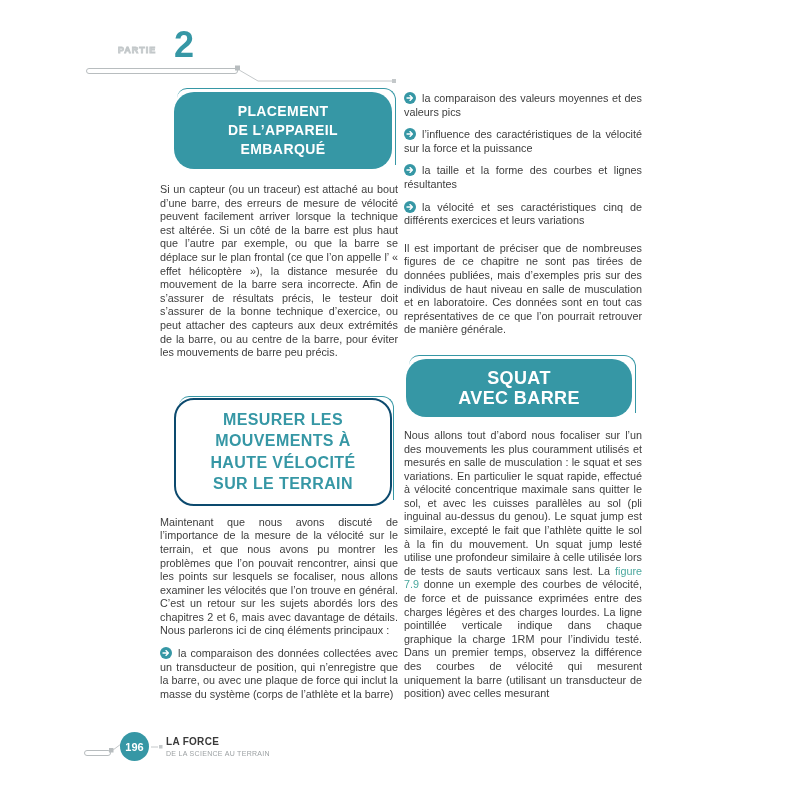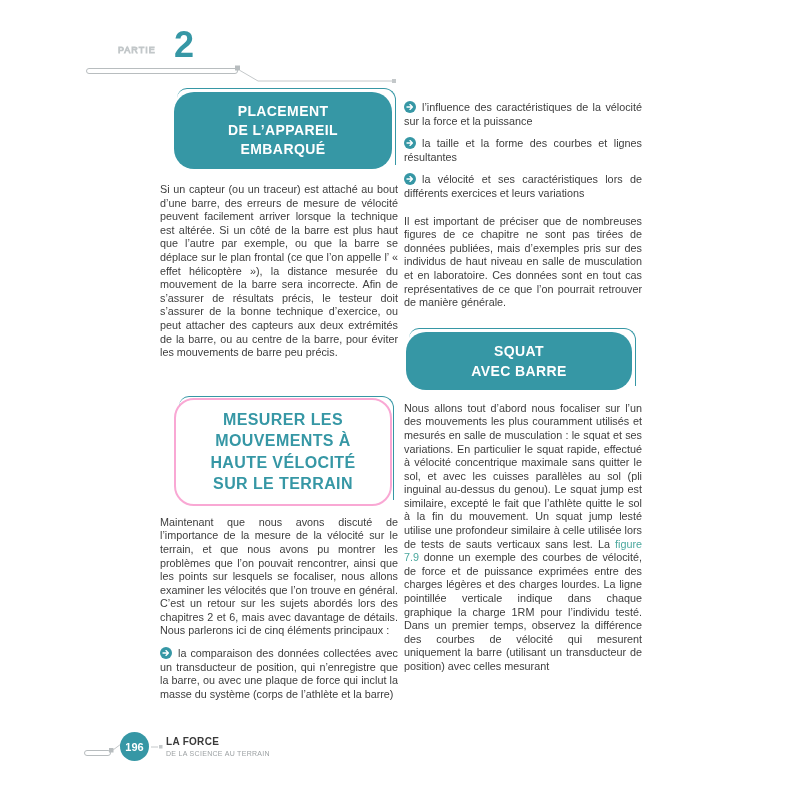--- a/index.html
+++ b/index.html
@@ -3,21 +3,21 @@
 <meta charset="utf-8">
 <style>
   html,body { margin:0; padding:0; background:#ffffff; }
   .page {
     position:relative; width:800px; height:800px; background:#ffffff;
     font-family:"Liberation Sans", sans-serif; overflow:hidden;
     color:#3d3d3d;
   }
 
   
-  .outline-text { color:#d7dbdc; letter-spacing:1px; font-weight:400;
+  .outline-text { color:#d7dbdc; letter-spacing:1px; font-weight:700;
     -webkit-text-stroke:0.9px #c2c7c9; }
   .part-label { position:absolute; left:118px; top:45px; font-size:9px; }
   .part-number { position:absolute; left:174px; top:24px; font-size:36px;
     font-weight:800; color:#3697a5; }
   .chapter-title { position:absolute; left:226px; top:46px; font-size:13.5px; }
   .header-line { position:absolute; left:86px; top:60px; }
 
   
   .col { position:absolute; width:238px; text-align:justify; }
   .col-left  { left:160px; top:90px; }
@@ -29,28 +29,28 @@
     position:relative; border-radius:20px; text-align:center;
     font-weight:800; letter-spacing:0.4px; white-space:pre-line;
   }
   .hbox::before {
     content:""; position:absolute; top:-4px; right:-4px; bottom:4px; left:3px;
     border-top:1.6px solid #3697a5; border-right:1.6px solid #3697a5;
     border-top-right-radius:12px; border-top-left-radius:10px;
     pointer-events:none;
   }
   .hbox.filled { background:#3697a5; color:#ffffff; }
-  .hbox.outlined { background:#ffffff; border:2px solid #f9a8d4; color:#3697a5; }
+  .hbox.outlined { background:#ffffff; border:2px solid #0c4a6e; color:#3697a5; }
 
   .box-placement { margin:2px 6px 0 14px; padding:10px 6px;
     font-size:14px; line-height:19px; }
   .box-mesurer  { margin:38px 6px 0 14px; padding:9px 4px;
     font-size:16px; line-height:21.5px; }
   .box-squat    { margin:22px 10px 0 2px; padding:9px 6px;
-    font-size:14px; line-height:20px; }
+    font-size:18px; line-height:20px; }
 
   .mt14 { margin-top:14px !important; }
   .mt12 { margin-top:12px !important; }
   .mt10 { margin-top:10px !important; }
 
   .bullet { margin-top:9px !important; }
   .bullet-icon { display:inline-block; width:12px; height:12px;
     vertical-align:-2px; margin-right:6px; }
 
   .fig-link { color:#4ba89e; cursor:pointer; }
@@ -105,20 +105,28 @@
         <svg width="12" height="12" viewBox="0 0 16 16">
           <circle cx="8" cy="8" r="8" fill="#3697a5"></circle>
           <path d="M4 8 H11 M8 4.8 L11.2 8 L8 11.2" fill="none" stroke="#ffffff" stroke-width="1.8" stroke-linecap="round" stroke-linejoin="round"></path>
         </svg>
       </span><span>la comparaison des données collectées avec un transducteur de position, qui n’enregistre que la barre, ou avec une plaque de force qui inclut la masse du système (corps de l’athlète et la barre)</span>
     </p>
   </div>
 
   <div class="col col-right">
 
+    <p>
+      <span class="bullet-icon">
+        <svg width="12" height="12" viewBox="0 0 16 16">
+          <circle cx="8" cy="8" r="8" fill="#3697a5"></circle>
+          <path d="M4 8 H11 M8 4.8 L11.2 8 L8 11.2" fill="none" stroke="#ffffff" stroke-width="1.8" stroke-linecap="round" stroke-linejoin="round"></path>
+        </svg>
+      </span><span>la comparaison des valeurs moyennes et des valeurs pics</span>
+    </p>
 
     <p class="bullet">
       <span class="bullet-icon">
         <svg width="12" height="12" viewBox="0 0 16 16">
           <circle cx="8" cy="8" r="8" fill="#3697a5"></circle>
           <path d="M4 8 H11 M8 4.8 L11.2 8 L8 11.2" fill="none" stroke="#ffffff" stroke-width="1.8" stroke-linecap="round" stroke-linejoin="round"></path>
         </svg>
       </span><span>l’influence des caractéristiques de la vélocité sur la force et la puissance</span>
     </p>
 
@@ -130,21 +138,21 @@
         </svg>
       </span><span>la taille et la forme des courbes et lignes résultantes</span>
     </p>
 
     <p class="bullet">
       <span class="bullet-icon">
         <svg width="12" height="12" viewBox="0 0 16 16">
           <circle cx="8" cy="8" r="8" fill="#3697a5"></circle>
           <path d="M4 8 H11 M8 4.8 L11.2 8 L8 11.2" fill="none" stroke="#ffffff" stroke-width="1.8" stroke-linecap="round" stroke-linejoin="round"></path>
         </svg>
-      </span><span>la vélocité et ses caractéristiques lors de différents exercices et leurs variations</span>
+      </span><span>la vélocité et ses caractéristiques cinq de différents exercices et leurs variations</span>
     </p>
 
     <p class="mt14">Il est important de préciser que de nombreuses figures de ce chapitre ne sont pas tirées de données publiées, mais d’exemples pris sur des individus de haut niveau en salle de musculation et en laboratoire. Ces données sont en tout cas représentatives de ce que l’on pourrait retrouver de manière générale.</p>
 
     <div class="hbox filled box-squat">SQUAT
 AVEC BARRE</div>
 
     <p class="mt12"><span>Nous allons tout d’abord nous focaliser sur l’un des mouvements les plus couramment utilisés et mesurés en salle de musculation : le squat et ses variations. En particulier le squat rapide, effectué à vélocité concentrique maximale sans quitter le sol, et avec les cuisses parallèles au sol (pli inguinal au-dessus du genou). Le squat jump est similaire, excepté le fait que l’athlète quitte le sol à la fin du mouvement. Un squat jump lesté utilise une profondeur similaire à celle utilisée lors de tests de sauts verticaux sans lest. La </span><span class="fig-link">figure 7.9</span><span> donne un exemple des courbes de vélocité, de force et de puissance exprimées entre des charges légères et des charges lourdes. La ligne pointillée verticale indique dans chaque graphique la charge 1RM pour l’individu testé. Dans un premier temps, observez la différence des courbes de vélocité qui mesurent uniquement la barre (utilisant un transducteur de position) avec celles mesurant</span></p>
   </div>
 

